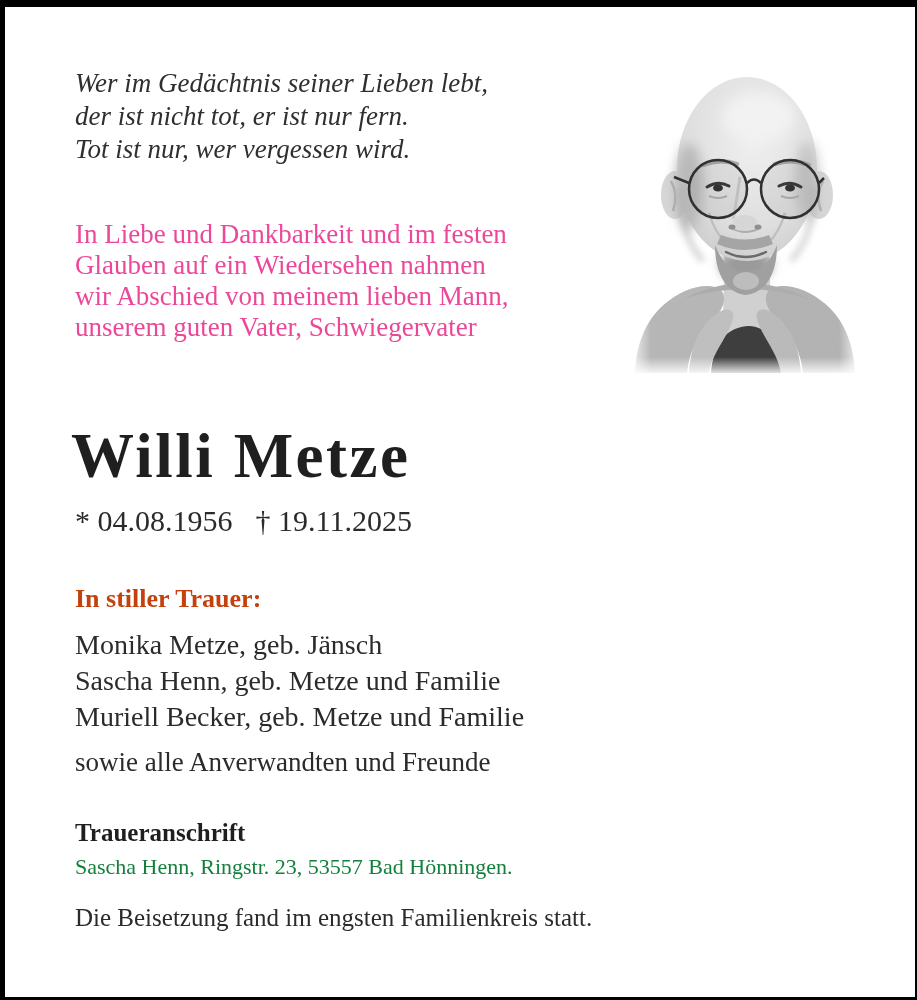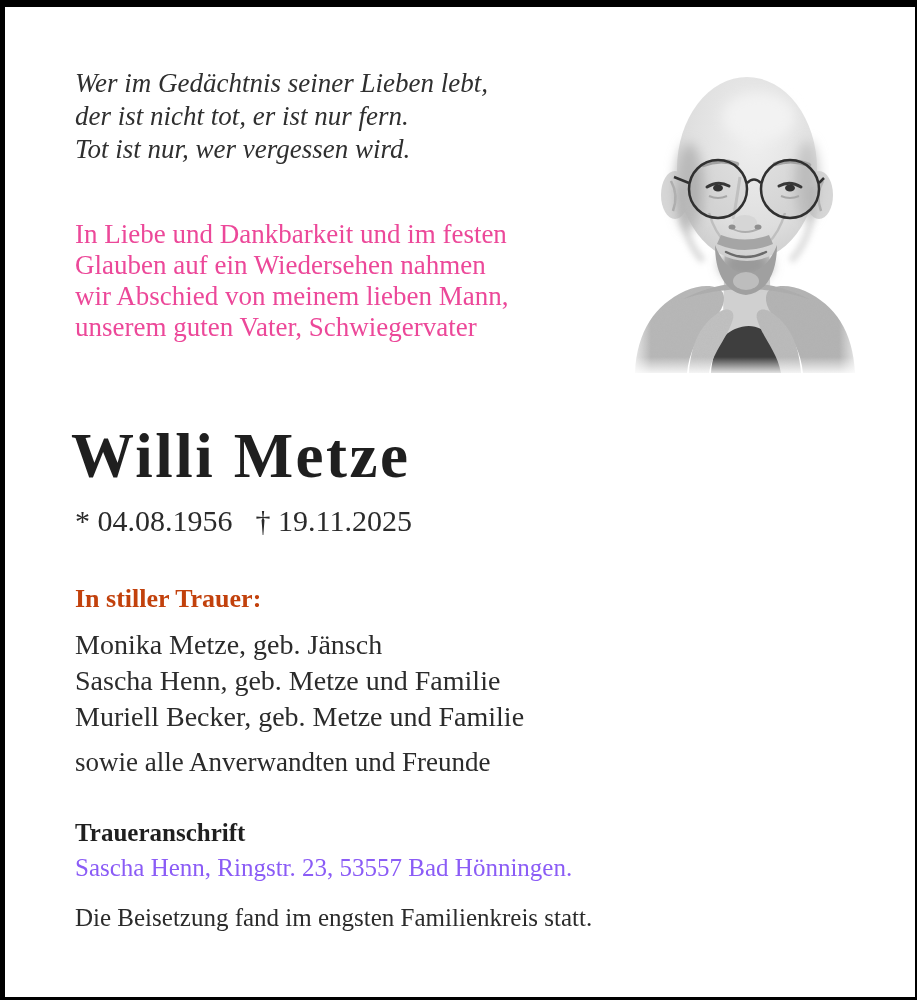--- a/index.html
+++ b/index.html
@@ -59,21 +59,21 @@
   .additional {
     left: 70px; top: 740px;
     font-size: 27px; color: #2b2b2b;
   }
   .contact-heading {
     left: 70px; top: 812px;
     font-size: 25px; font-weight: 700; color: #1f1f1f;
   }
   .address {
     left: 70px; top: 847px;
-    font-size: 25px; color: #8b5cf6;
+    font-size: 22px; color: #15803d;
   }
   .closing {
     left: 70px; top: 897px;
     font-size: 25px; color: #2b2b2b;
   }
 </style>
 </head>
 <body>
 
 <div class="page">

